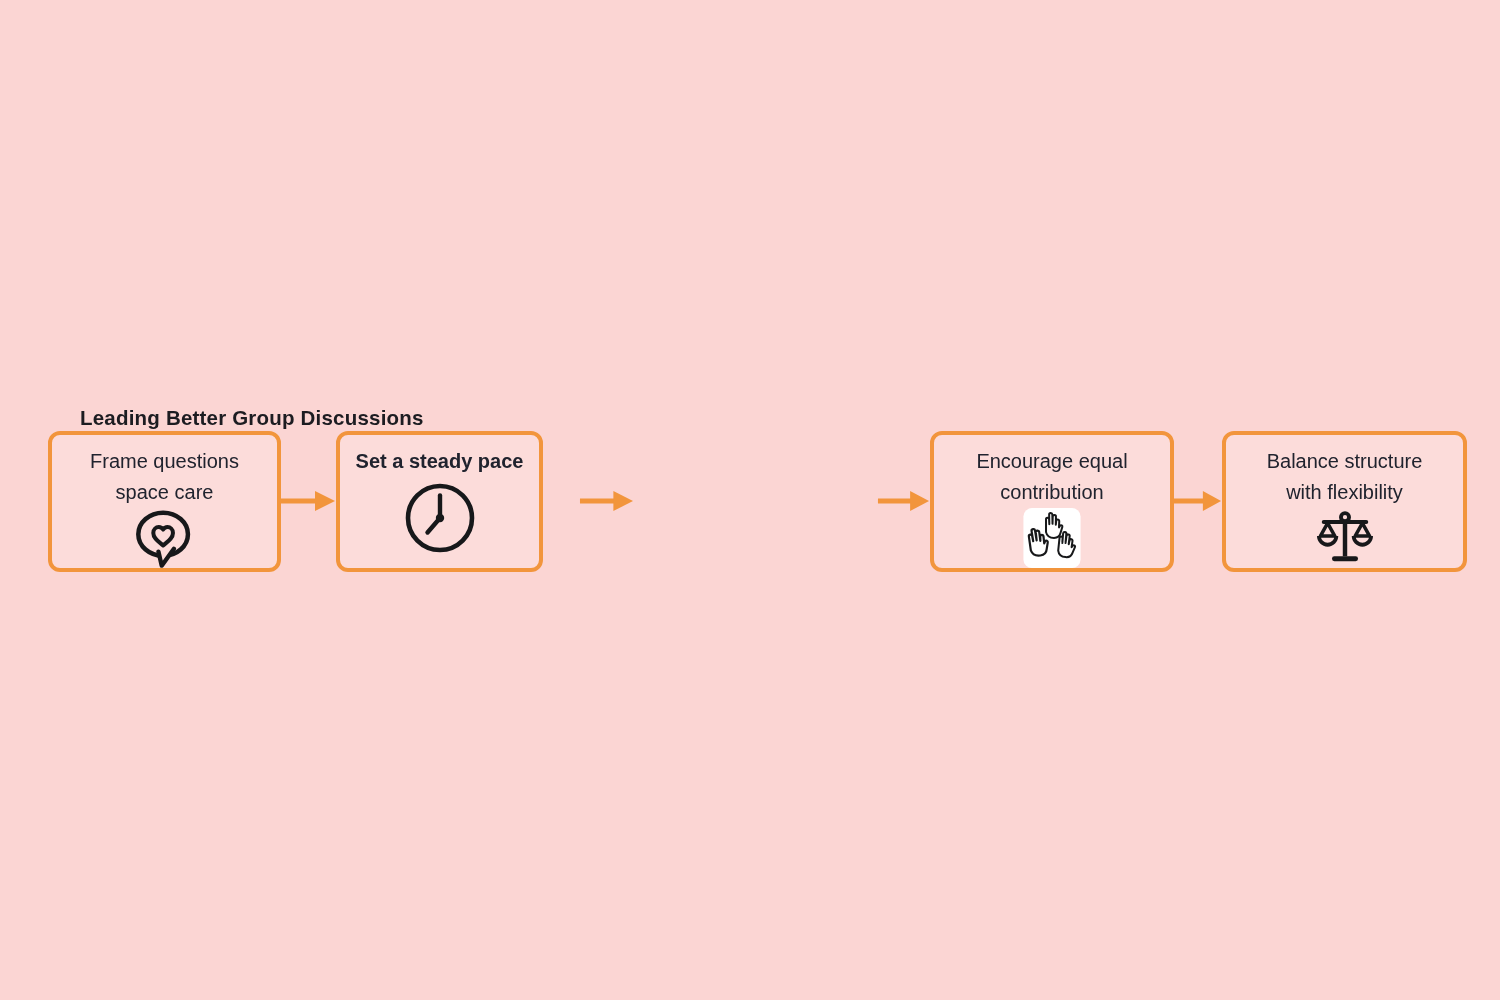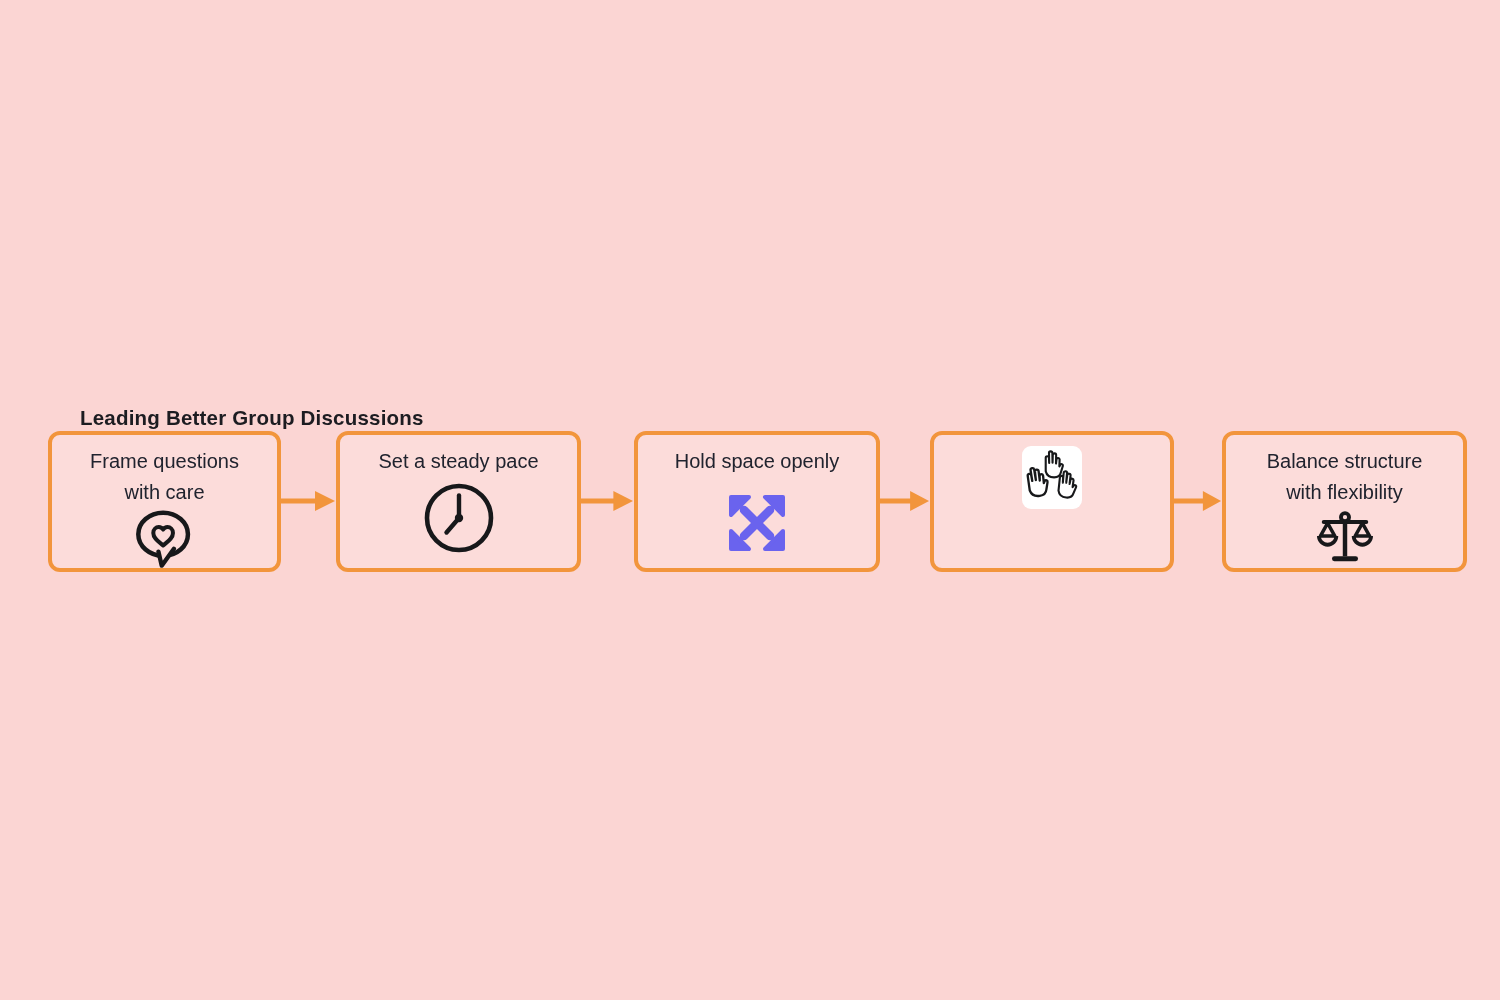--- a/index.html
+++ b/index.html
@@ -8,21 +8,21 @@
     --title-text:#1C1C21; --hands-bg:#FFFFFF; --footer-text:#26262B;
   }
   html,body{margin:0;padding:0;}
   body{background:var(--page-bg);font-family:"Liberation Sans", sans-serif;}
   .canvas{position:relative;width:1500px;height:1000px;background:var(--page-bg);overflow:hidden;}
   .title{position:absolute;left:62px;top:388px;margin:18px;font-size:20.5px;font-weight:700;
          color:var(--title-text);letter-spacing:.2px;}
   .step-box{position:absolute;top:431px;height:141px;box-sizing:border-box;
             background:var(--box-fill);border:4px solid var(--accent-orange);border-radius:12px;
             display:flex;flex-direction:column;align-items:center;padding-top:11px;}
-  .b0{left:48px;width:233px;} .b1{left:336px;width:245px;} .b2{left:634px;width:246px;}
+  .b0{left:48px;width:233px;} .b1{left:336px;width:207px;font-weight:bold;} .b2{left:634px;width:246px;}
   .b3{left:930px;width:244px;} .b4{left:1222px;width:245px;}
   .step-label{font-size:20px;line-height:31px;color:var(--label-text);text-align:center;
               white-space:pre-line;}
   .icon{display:block;}
   .m1{margin-top:1px;} .m4{margin-top:4px;} .m11{margin-top:11px;} .m0{margin-top:0px;} .m2{margin-top:2px;}
   .connector{position:absolute;top:488px;height:26px;}
   .a0{left:280px;width:56px;} .a1{left:579px;width:55px;} .a2{left:877px;width:53px;} .a3{left:1171px;width:51px;}
   .footer{position:absolute;right:42px;top:589px;font-size:23px;color:var(--footer-text);}
   .stroke-black{stroke:var(--icon-black);} .fill-black{fill:var(--icon-black);}
   .stroke-purple{stroke:var(--icon-purple);} .fill-purple{fill:var(--icon-purple);}
@@ -31,54 +31,45 @@
 </style>
 </head>
 <body>
 
 <div class="canvas">
 
   <h1 class="title">Leading Better Group Discussions</h1>
 
   <div class="step-box b0">
     <div class="step-label">Frame questions
-with care</div>
+space care</div>
     <svg class="icon m1" width="66" height="63" viewBox="0 0 66 63">
       <ellipse cx="31" cy="27" rx="26.5" ry="23" fill="none" class="stroke-black" stroke-width="4.8"></ellipse>
       <path d="M26 45.5 L29.5 60.5 L42.5 42.5 Z" class="mask-fill"></path>
       <path d="M26 45.5 L29.5 60.5 L42.5 42.5" fill="none" class="stroke-black" stroke-width="4.6" stroke-linejoin="round" stroke-linecap="round"></path>
       <path d="M31 39 C26.5 35 20.5 31.5 20.5 25.5 C20.5 21.6 23.4 19.3 26.3 19.3
                C28.3 19.3 30 20.3 31 22 C32 20.3 33.7 19.3 35.7 19.3
                C38.6 19.3 41.5 21.6 41.5 25.5 C41.5 31.5 35.5 35 31 39 Z" fill="none" class="stroke-black" stroke-width="4.3" stroke-linejoin="round"></path>
     </svg>
   </div>
 
   <div class="step-box b1">
     <div class="step-label">Set a steady pace</div>
     <svg class="icon m4" width="74" height="74" viewBox="0 0 74 74">
       <circle cx="37" cy="37" r="32" fill="none" class="stroke-black" stroke-width="4.6"></circle>
       <path d="M37 37 L37 14.5" class="stroke-black" stroke-width="4.4" stroke-linecap="round" fill="none"></path>
       <path d="M37 37 L24.5 51.5" class="stroke-black" stroke-width="4.4" stroke-linecap="round" fill="none"></path>
       <circle cx="37" cy="37" r="4.2" class="fill-black"></circle>
     </svg>
   </div>
 
-  <div class="step-box b2">
-    <div class="step-label">Hold space openly</div>
-    <svg class="icon m11" width="66" height="70" viewBox="0 0 66 66">
-      <path d="M20 20 L46 46" class="stroke-purple" stroke-width="8.5" stroke-linecap="round" fill="none"></path>
-      <path d="M46 20 L20 46" class="stroke-purple" stroke-width="8.5" stroke-linecap="round" fill="none"></path>
-      <path d="M7 25 L7 7 L25 7 Z" class="fill-purple stroke-purple" stroke-width="4" stroke-linejoin="round"></path>
-      <path d="M41 7 L59 7 L59 25 Z" class="fill-purple stroke-purple" stroke-width="4" stroke-linejoin="round"></path>
-      <path d="M59 41 L59 59 L41 59 Z" class="fill-purple stroke-purple" stroke-width="4" stroke-linejoin="round"></path>
-      <path d="M25 59 L7 59 L7 41 Z" class="fill-purple stroke-purple" stroke-width="4" stroke-linejoin="round"></path>
-    </svg>
-  </div>
 
   <div class="step-box b3">
+    <div class="step-label">Encourage equal
+contribution</div>
     <svg class="icon m0" width="60" height="63" viewBox="0 0 60 63">
       <defs>
         <path id="hand-shape" d="M6 36 L6 14.5 A2.6 2.6 0 0 1 11.2 14.2 L11.6 22.5
              L11.3 6.6 A2.7 2.7 0 0 1 16.7 6.4 L17 22
              L17.4 9.6 A2.7 2.7 0 0 1 22.8 9.9 L22.6 23.5
              L23.4 16.2 A2.6 2.6 0 0 1 28.4 16.8 L28 28
              L29.8 25 A2.3 2.3 0 0 1 33.6 27.4 L30.5 37.5
              C29.3 43 25.5 45.8 19.5 45.8 C12.5 45.8 7.5 42.5 6 36 Z"></path>
       </defs>
       <rect x="0" y="0" width="60" height="63" rx="9" fill="#FFFFFF"></rect>

